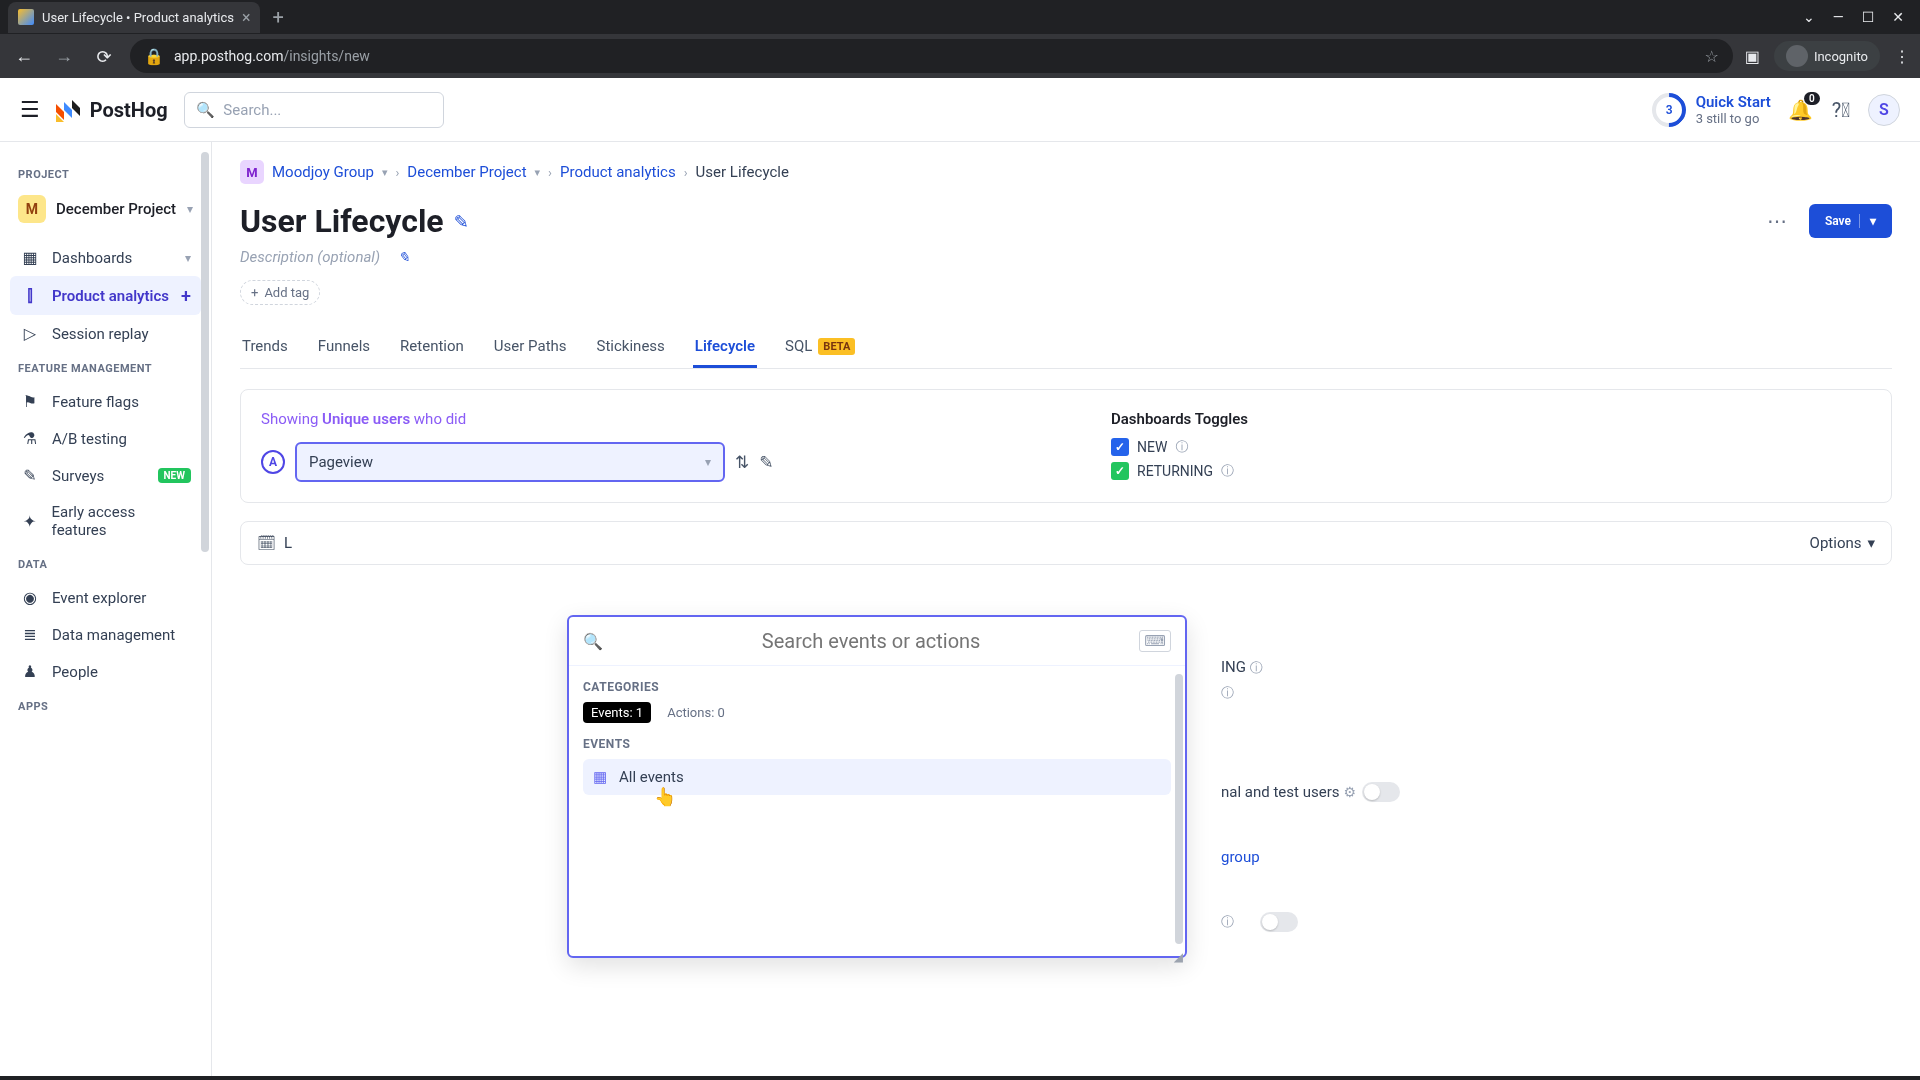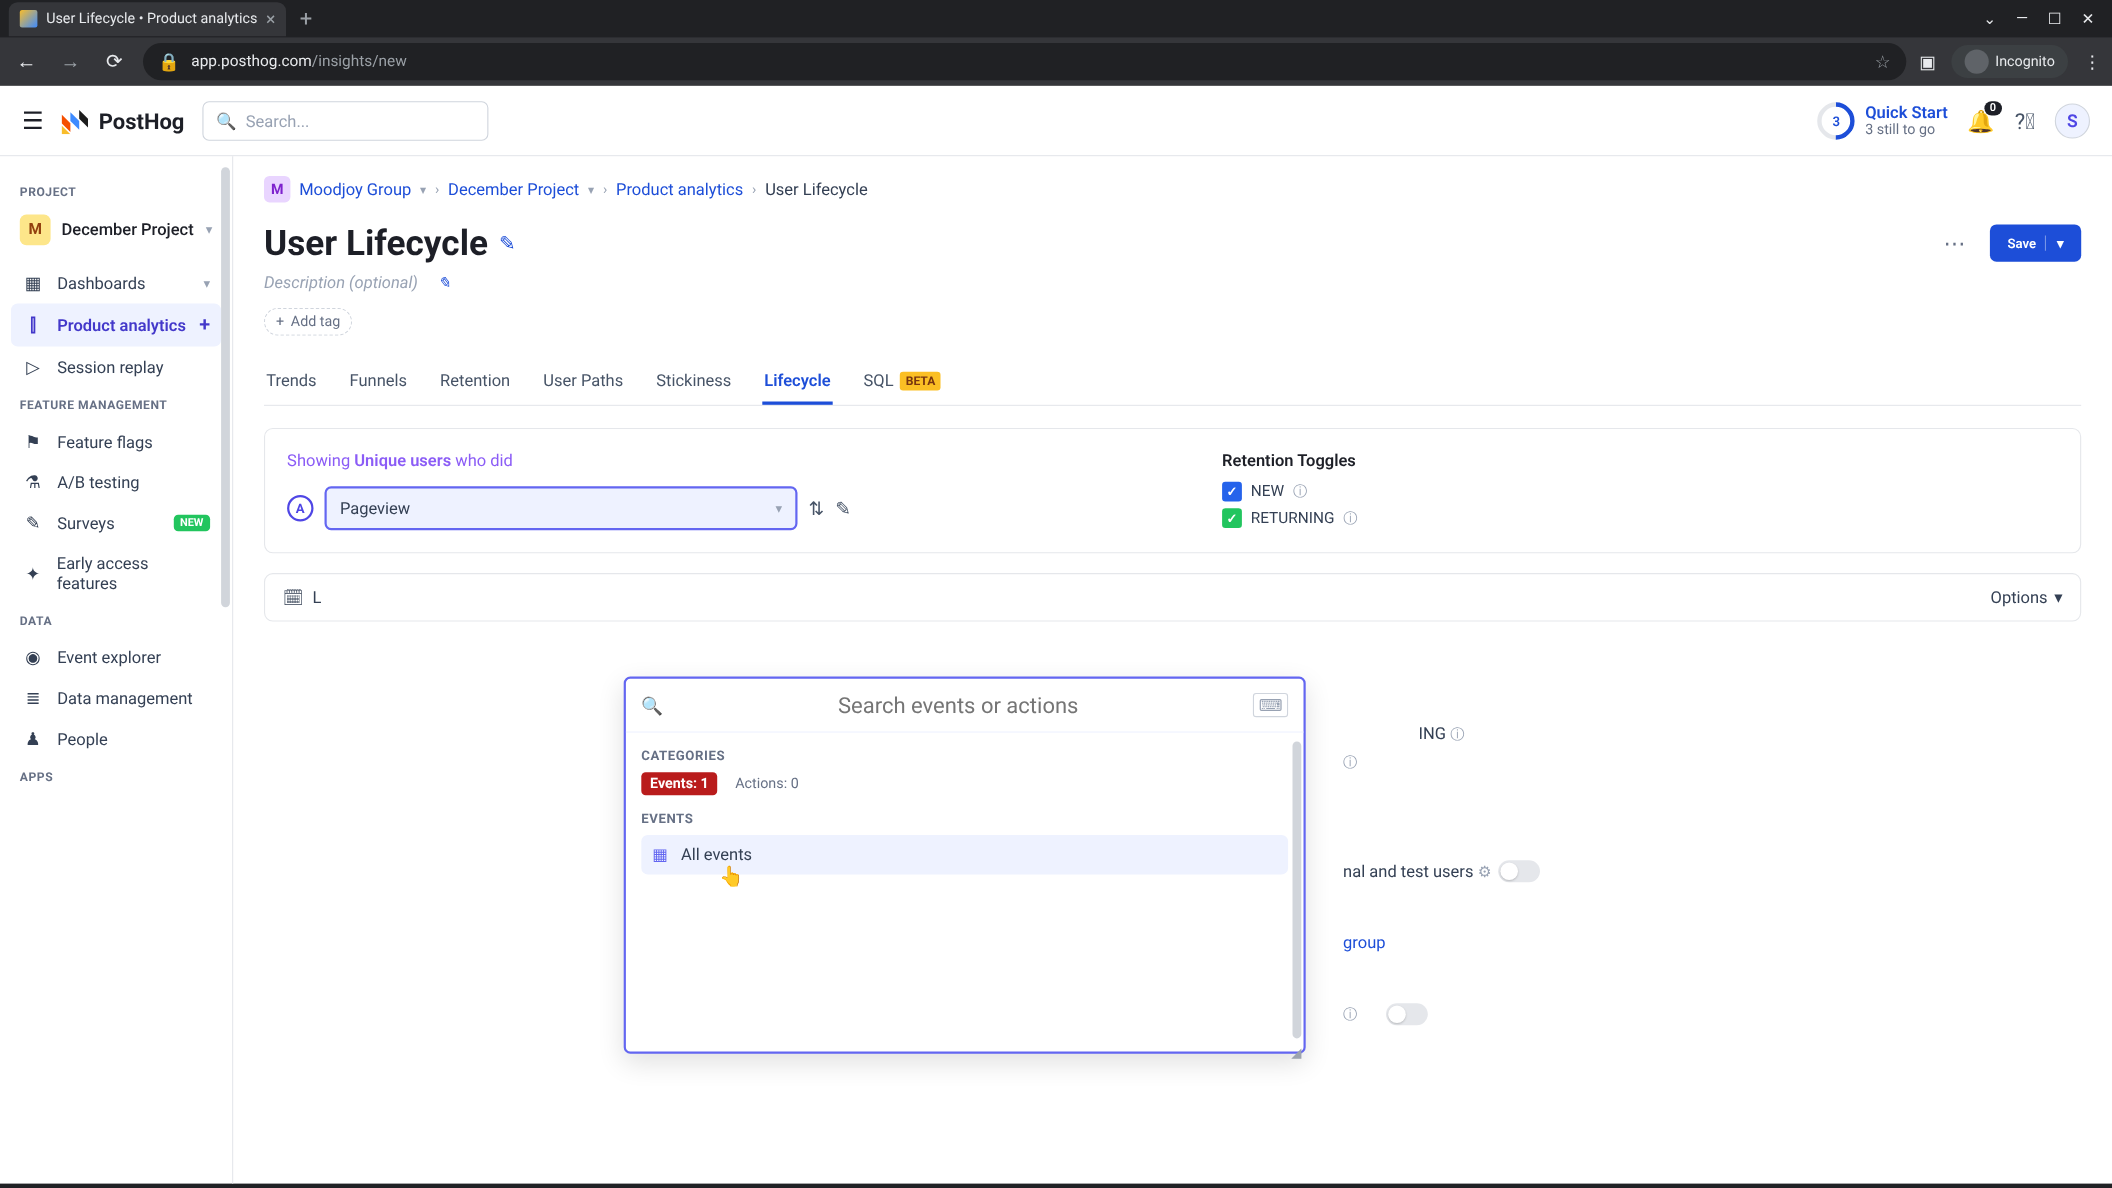--- a/index.html
+++ b/index.html
@@ -98,21 +98,21 @@
 
 
 .popup { position:absolute; left:355px; top:473px; width:620px; background:#fff; border:2px solid #6366f1; border-radius:6px; box-shadow:0 8px 24px rgba(0,0,0,0.12); z-index:50; }
 .popup-search { display:flex; align-items:center; gap:10px; padding:12px 14px; border-bottom:1px solid #eef2ff; }
 .popup-search input { border:none; outline:none; flex:1; font-size:20px; color:#344054;text-align:center; }
 .kbd-ico { color:#98a2b3; font-size:15px; border:1px solid #d0d5dd; border-radius:3px; padding:1px 4px; }
 .popup-body { padding:10px 14px 60px; position:relative; min-height:290px; }
 .cat-label { font-size:12px; font-weight:700; letter-spacing:0.5px; color:#667085; margin:4px 0 8px; }
 .pill-row { display:flex; gap:8px; margin-bottom:14px; }
 .pill { font-size:13px; padding:3px 8px; border-radius:4px; cursor:pointer; }
-.pill.active { background:#b91c1c; color:#fff; font-weight:700; }
+.pill.active { background:#000000; color:#fff; font-weight:400; }
 .pill:not(.active) { color:#667085; }
 .event-item { display:flex; align-items:center; gap:10px; padding:9px 8px; border-radius:6px; background:#eef2ff; cursor:pointer; font-size:15px; color:#344054; }
 .event-icon { color:#6366f1; width:18px; text-align:center; }
 .popup-scroll { position:absolute; right:2px; top:8px; width:8px; height:270px; background:#d1d5db; border-radius:4px; }
 .popup-handle { position:absolute; bottom:-8px; right:2px; color:#9ca3af; font-size:12px; }
 
 .hidden-right { position:absolute; left:980px; top:268px; font-size:15px; color:#344054; }
 .hidden-toggle { width:38px; height:20px; background:#e5e7eb; border-radius:10px; position:relative; display:inline-block; vertical-align:middle; margin-left:6px; }
 .hidden-toggle::after { content:""; position:absolute; width:16px; height:16px; background:#fff; border-radius:50%; top:2px; left:2px; box-shadow:0 1px 2px rgba(0,0,0,0.2); }
 .group-link { color:#1d4ed8; cursor:pointer; }
@@ -331,35 +331,35 @@
           <div class="series-badge">A</div>
           <div class="event-select">
             <span>Pageview</span>
             <span class="chev">▾</span>
           </div>
           <span class="filter-ico">⇅</span>
           <span class="edit2-ico">✎</span>
         </div>
 
         <div class="toggles">
-          <div class="toggles-title">Retention Toggles</div>
+          <div class="toggles-title">Dashboards Toggles</div>
           <div class="toggle-row">
             <span class="chk blue">✓</span>
             <span>NEW</span>
             <span class="info-ico">ⓘ</span>
           </div>
           <div class="toggle-row">
             <span class="chk green">✓</span>
             <span>RETURNING</span>
             <span class="info-ico">ⓘ</span>
           </div>
         </div>
 
         <div class="hidden-right">
-          <div style="margin-bottom:6px;text-align:center;"><span>ING</span> <span class="info-ico">ⓘ</span></div>
+          <div style="margin-bottom:6px;"><span>ING</span> <span class="info-ico">ⓘ</span></div>
           <div style="margin-bottom:80px;"><span class="info-ico">ⓘ</span></div>
           <div style="margin-bottom:46px; display:flex; align-items:center;">
             <span>nal and test users</span>
             <span class="gear-ico">⚙</span>
             <span style="margin-left:auto"><span class="hidden-toggle"></span></span>
           </div>
           <div style="margin-bottom:46px;"><span class="group-link">group</span></div>
           <div style="display:flex; align-items:center;">
               <span class="info-ico">ⓘ</span>
               <span style="margin-left:20px"><span class="hidden-toggle"></span></span>

